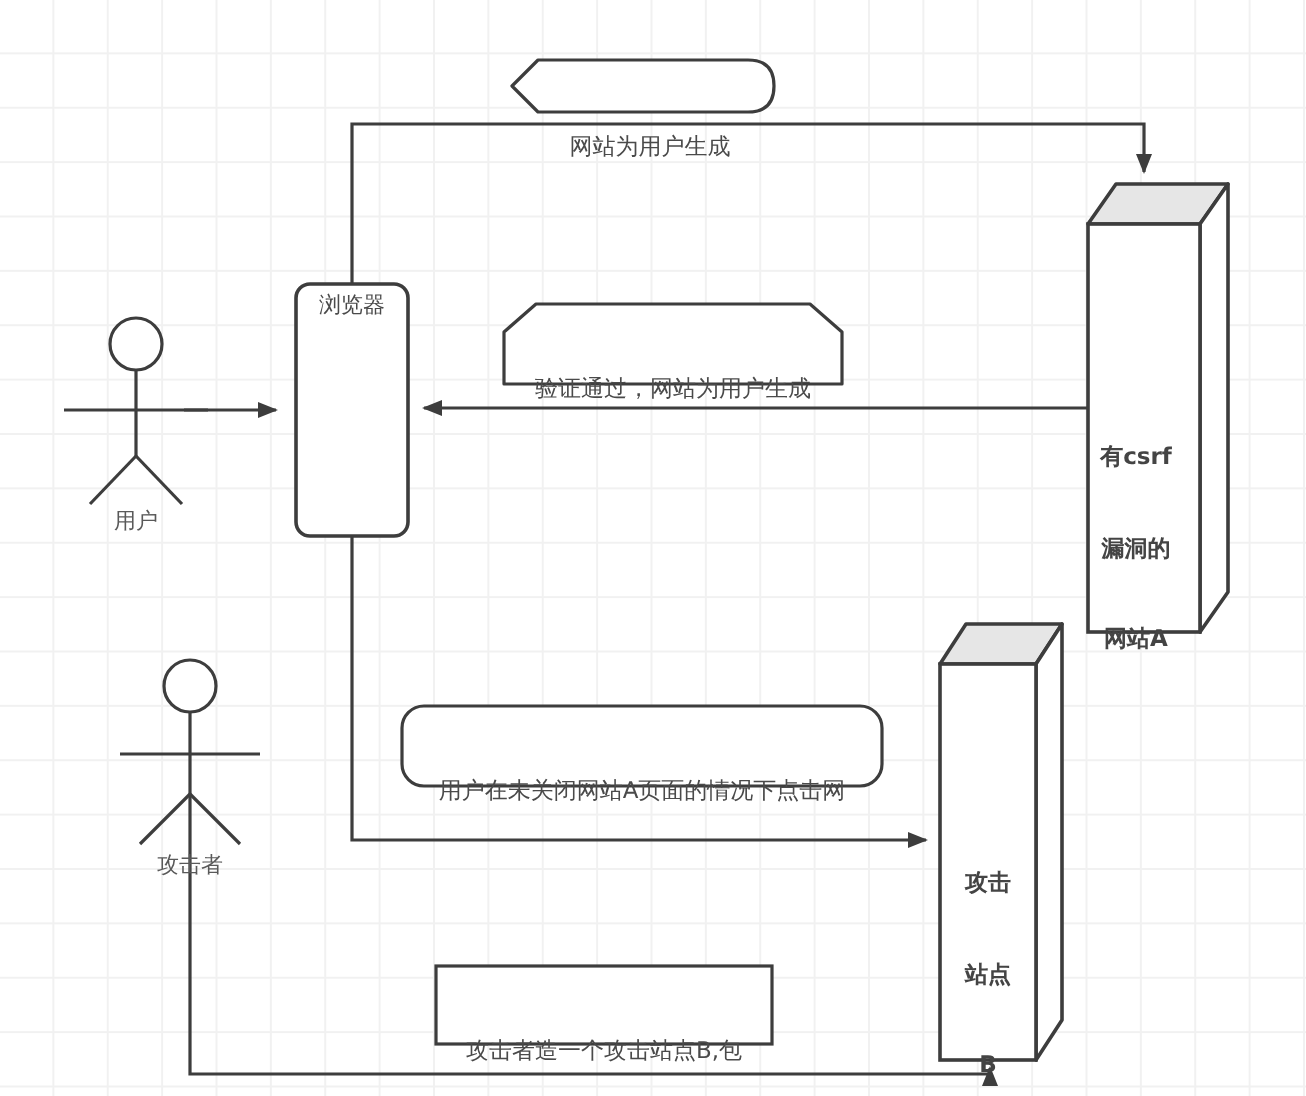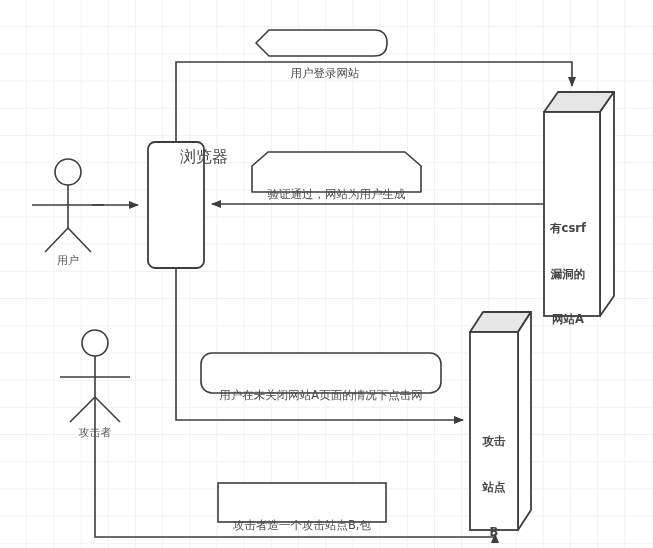--- a/index.html
+++ b/index.html
@@ -47,23 +47,22 @@
   }
   .lbl-note {
     font-size: 11.5px;
     color: #4a4a4a;
   }
   .lbl-banner {
     font-size: 11.5px;
     color: #4a4a4a;
   }
   .lbl-browser {
-    font-size: 16px;
+    font-size: 11px;
     color: #4a4a4a;
-    margin-left: 28px;
   }
 </style>
 </head>
 <body>
 
 <div id="canvas">
 
   <svg id="diagram-svg" viewBox="0 0 653 548" xmlns="http://www.w3.org/2000/svg">
     <defs>
       <marker id="arrowFilled" markerWidth="10" markerHeight="10" refX="9" refY="4" orient="auto" markerUnits="userSpaceOnUse">
@@ -161,21 +160,21 @@
     <div>网站A</div>
   </div>
 
   <div class="lbl lbl-box" style="left:470px; top:404px; width:48px;">
     <div>攻击</div>
     <div>站点</div>
     <div>B</div>
   </div>
 
   <div class="lbl lbl-banner" style="left:269px; top:36px; width:112px;">
-    <div>用户登录网站</div>
+    <div>网站为用户生成</div>
   </div>
 
   <div class="lbl lbl-note" style="left:252px; top:157px; width:169px;">
     <div>验证通过，网站为用户生成</div>
   </div>
 
   <div class="lbl lbl-note" style="left:201px; top:358px; width:240px;">
     <div>用户在未关闭网站A页面的情况下点击网</div>
   </div>
 

